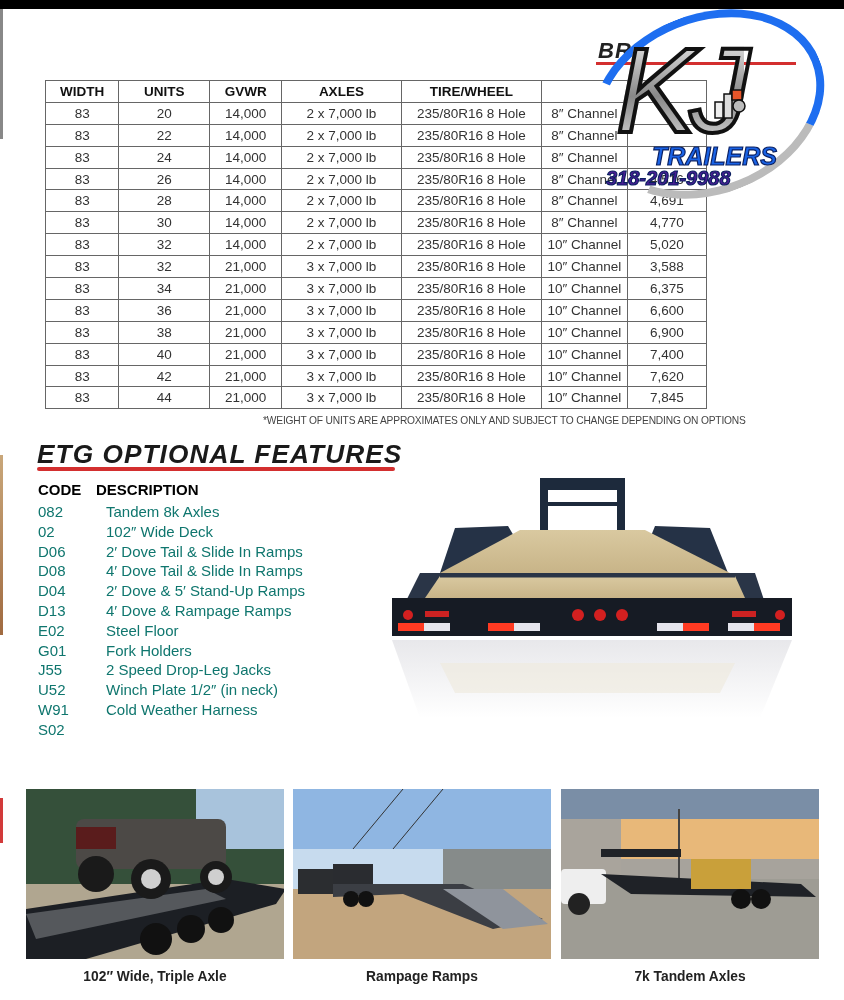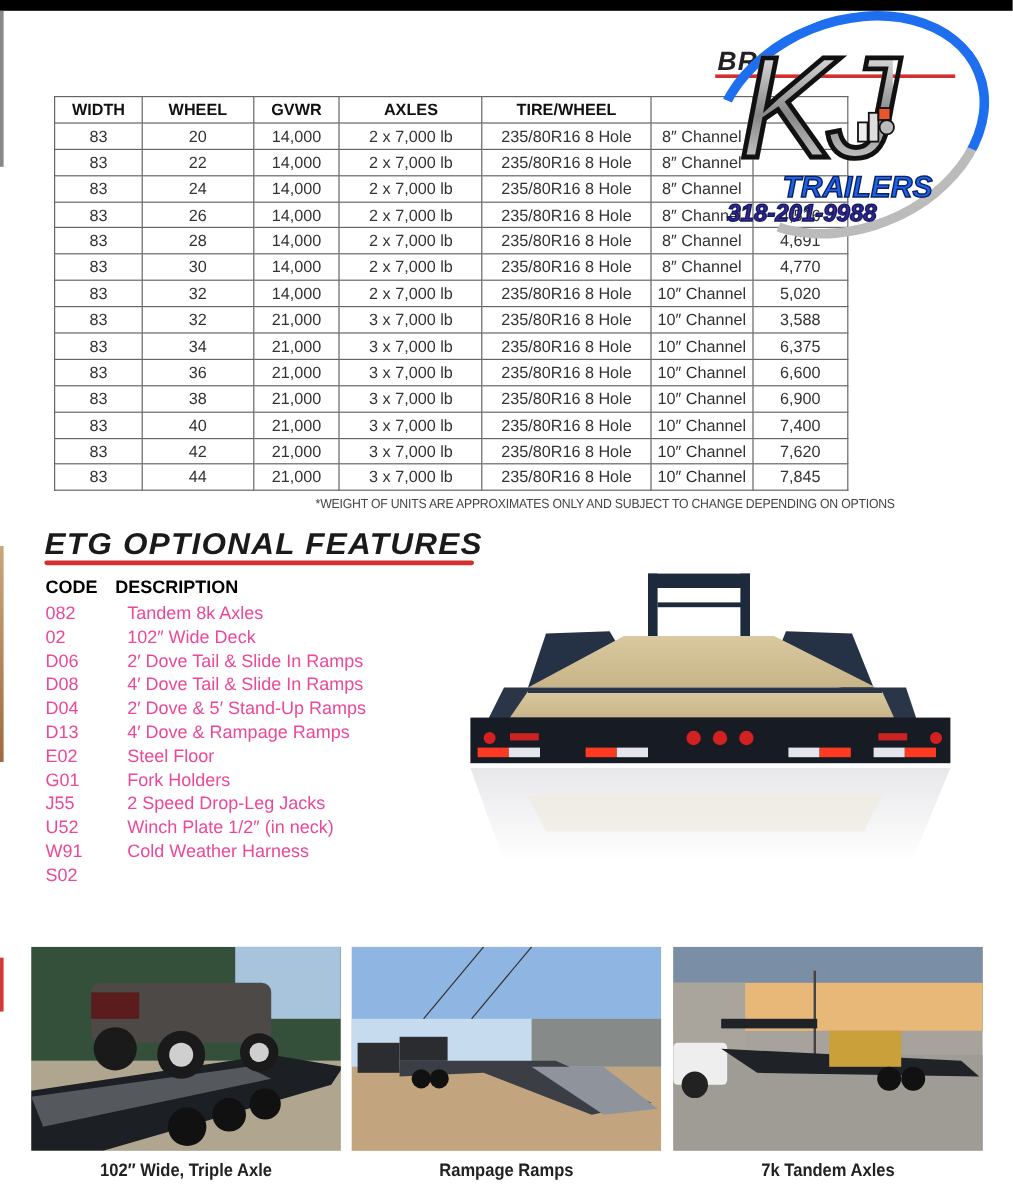--- a/index.html
+++ b/index.html
@@ -33,21 +33,21 @@
   .logo-trailers { position: absolute; left: 38px; top: 130px; font-size: 25px; font-weight: 900; font-style: italic; color: #1a63e6; -webkit-text-stroke: 1.2px #0a1f60; letter-spacing: 0px; margin-left: 36px; }
   .logo-phone { position: absolute; left: 28px; top: 155px; font-size: 20px; font-weight: 900; font-style: italic; color: #4c1d95; -webkit-text-stroke: 1.2px #0a1f60; }
 
   
   .opt-title { position: absolute; left: 37px; top: 440px; font-size: 25px; font-weight: 900; font-style: italic; color: #1a1a1a; letter-spacing: 1px; transform: scaleX(1.05); transform-origin: left; }
   .opt-line { position: absolute; left: 37px; top: 467px; width: 358px; height: 4px; background: #d32f2f; border-radius: 2px; }
   .opt-head { position: absolute; left: 38px; top: 481px; font-size: 15px; font-weight: 700; color: #000000; }
   .opt-head span { display: inline-block; }
   .opt-head .h1 { width: 58px; }
   .opt-list { position: absolute; left: 38px; top: 503px; list-style: none; }
-  .opt-list li { height: 19.8px; font-size: 15px; color: #ec4899; display: flex; }
+  .opt-list li { height: 19.8px; font-size: 15px; color: #0f766e; display: flex; }
   .opt-list .code { width: 68px; }
 
   
   .hero { position: absolute; left: 380px; top: 468px; width: 415px; height: 250px; }
 
   
   .photo { position: absolute; top: 789px; width: 258px; height: 170px; overflow: hidden; }
   .p1 { left: 26px; } .p2 { left: 293px; } .p3 { left: 561px; }
   .caption { position: absolute; top: 967px; font-size: 15px; font-weight: 700; color: #222; text-align: center; width: 258px; transform: scaleX(0.92); }
   .cap1 { left: 26px; } .cap2 { left: 293px; } .cap3 { left: 561px; }
@@ -69,21 +69,21 @@
       <col class="c2">
       <col class="c3">
       <col class="c4">
       <col class="c5">
       <col class="c6">
       <col class="c7">
     </colgroup>
   <thead>
     <tr>
       <th>WIDTH</th>
-      <th>WHEEL</th>
+      <th>UNITS</th>
       <th>GVWR</th>
       <th>AXLES</th>
       <th>TIRE/WHEEL</th>
       <th></th>
       <th></th>
     </tr>
   </thead>
   <tbody id="spec-body">
       <tr>
         <td>83</td>

